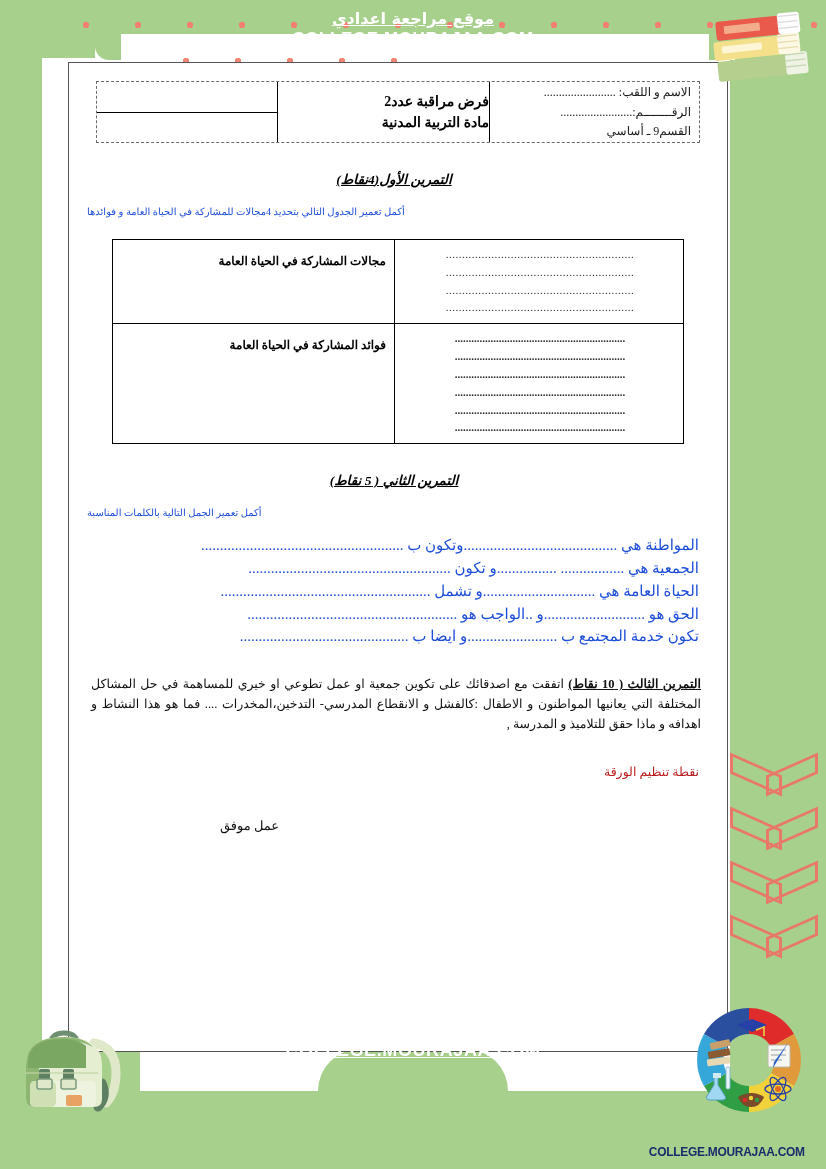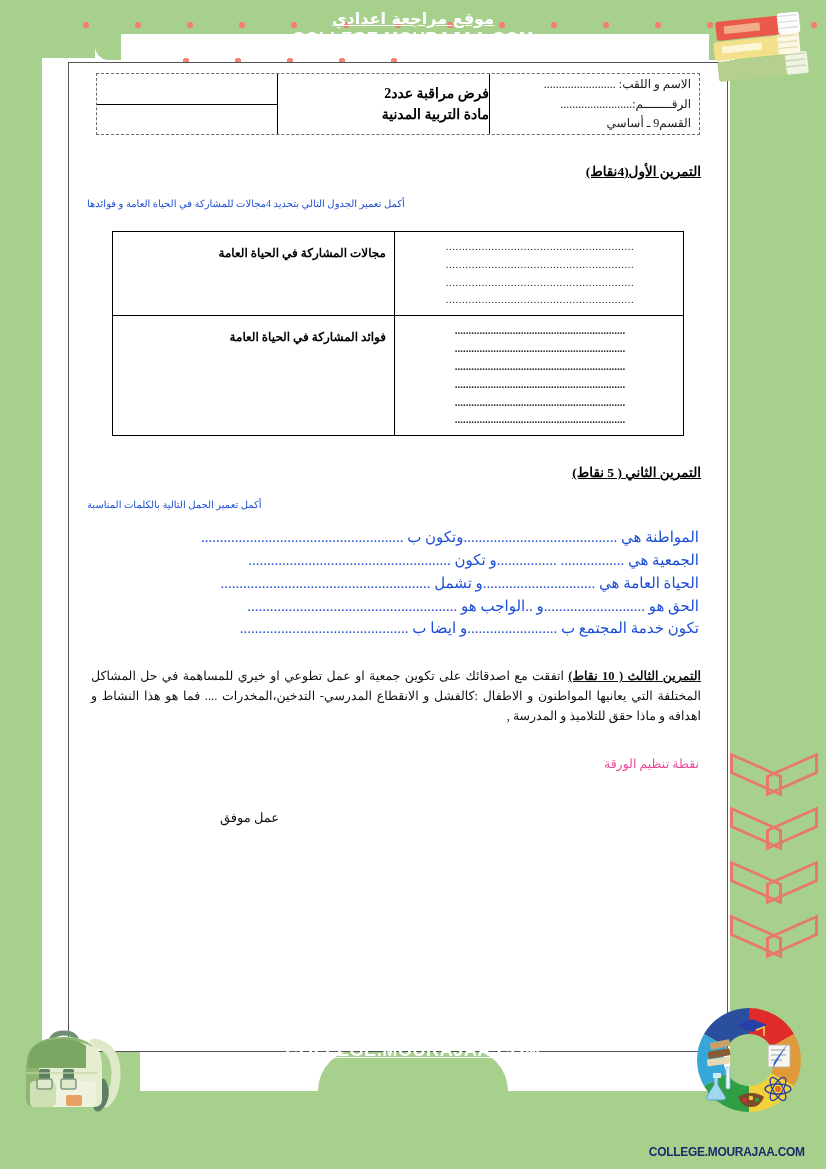--- a/index.html
+++ b/index.html
@@ -157,21 +157,21 @@
     z-index: 5;
   }
 
   .doc { padding: 10px 18px 0 18px; direction: rtl; }
 
   
   .id-table {
     border: 1px dashed #6b6b6b;
     display: flex;
     width: 604px;
-    margin: 0 auto 0 auto;
+    margin: 8px auto 0 auto;
     height: 62px;
   }
   .id-cell-right {
     width: 210px;
     border-left: 1px solid #000;
     padding: 3px 8px 3px 4px;
     display: flex; flex-direction: column; justify-content: space-between;
   }
   .id-line { font-size: 12px; color: #1a1a1a; white-space: nowrap; }
   .id-cell-mid {
@@ -183,22 +183,23 @@
   }
   .id-title { font-size: 14px; font-weight: bold; color: #000; }
   .id-cell-left { width: 180px; display: flex; flex-direction: column; }
   .id-box-top { flex: 1; border-bottom: 1px solid #000; }
   .id-box-bot { flex: 1; }
 
   
   .ex-head {
     font-size: 13.5px; font-weight: bold; color: #000;
     text-decoration: underline;
-    text-align: right;
+    text-align: center;
     margin: 28px 8px 0 0;
+    font-style: italic;
   }
   .ex-sub {
     font-size: 10px; color: #1d4ed8;
     text-align: left;
     margin: 18px 10px 0 0;
   }
 
   
   .ans-table {
     width: 572px;
@@ -234,21 +235,21 @@
   .ex3-block {
     margin: 26px 8px 0 4px;
     font-size: 12.5px; color: #111;
     text-align: justify; text-align-last: right;
     line-height: 1.6;
     direction: rtl;
   }
   .ex3-head { font-weight: bold; text-decoration: underline; }
 
   .note-line {
-    font-size: 12.5px; color: #ec4899;
+    font-size: 12.5px; color: #b91c1c;
     text-align: right;
     margin: 30px 10px 0 0;
   }
   .closing {
     font-size: 13px; color: #111;
     text-align: right;
     margin: 38px 0 0 0;
     padding-right: 430px;
   }
 </style>

